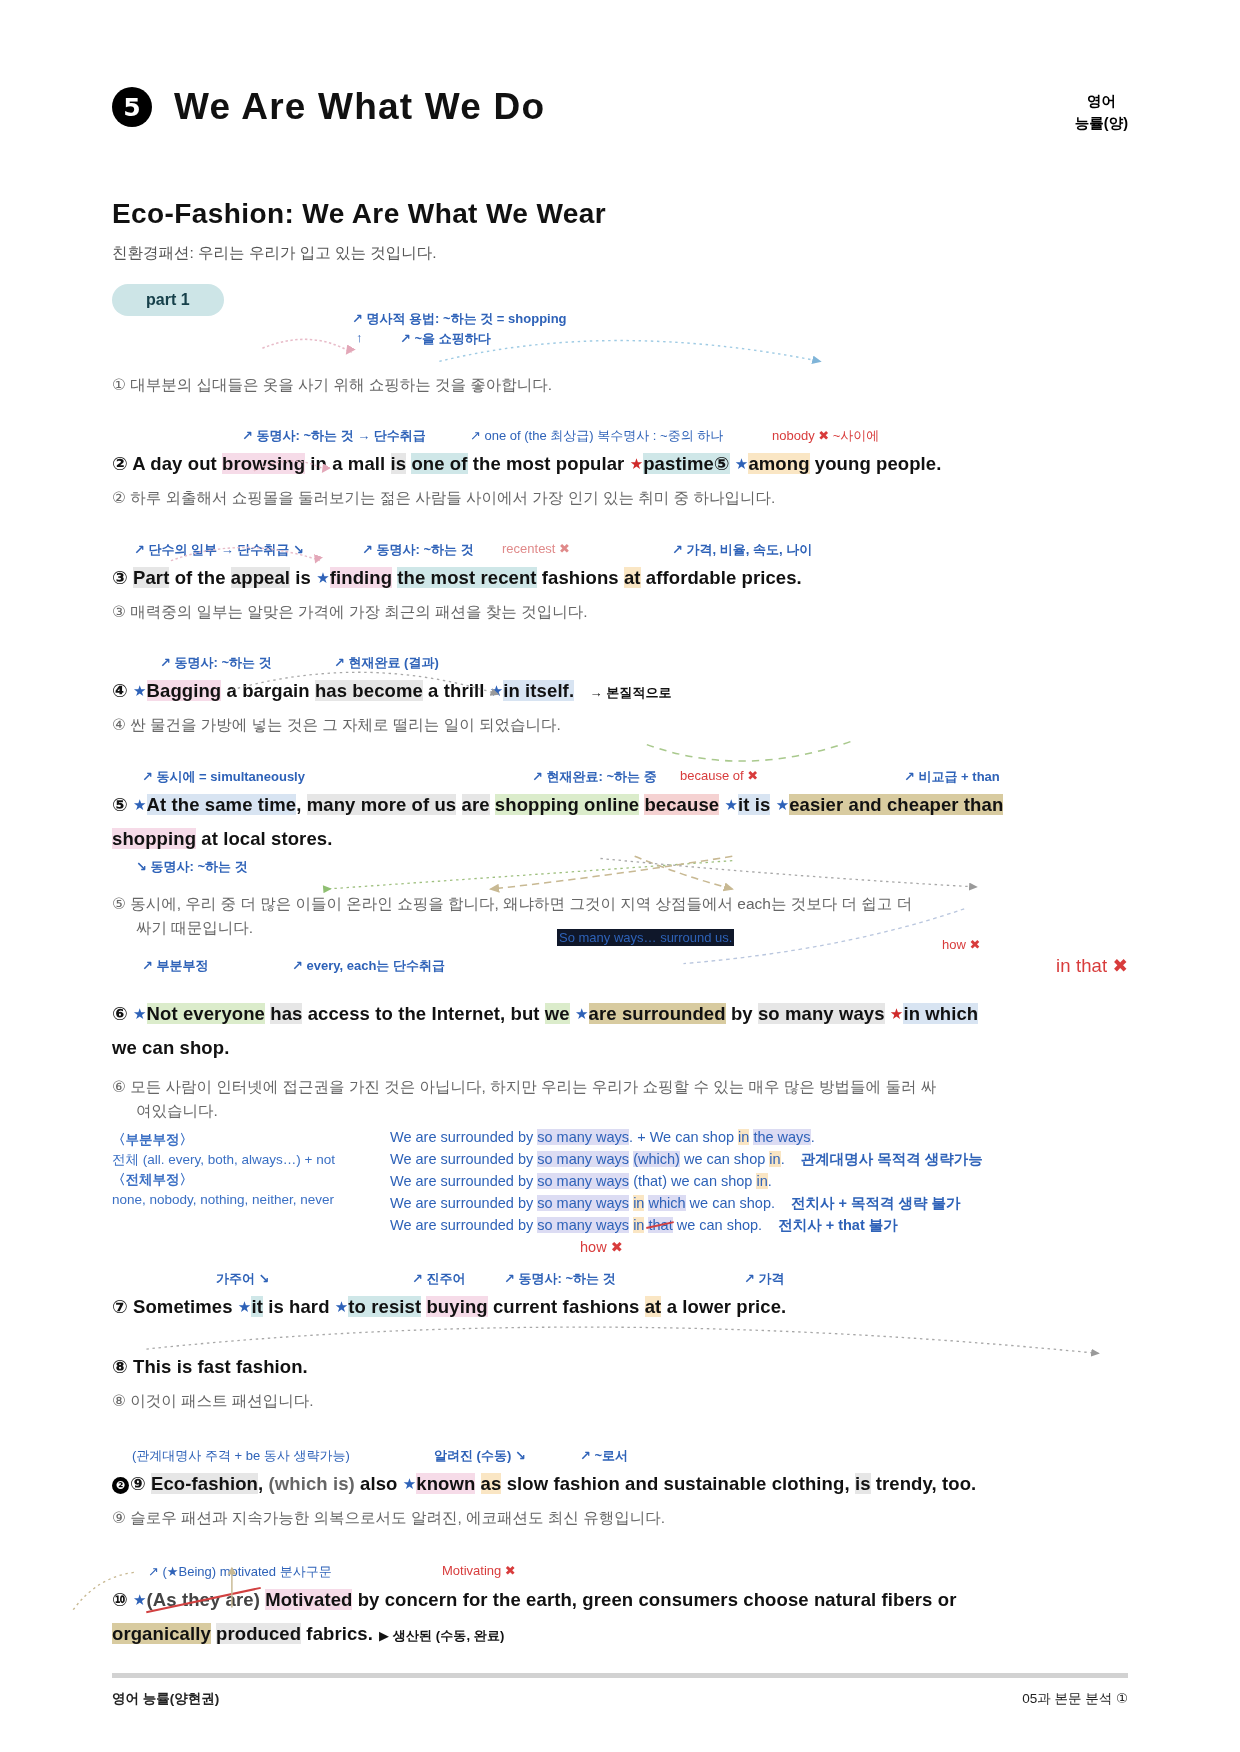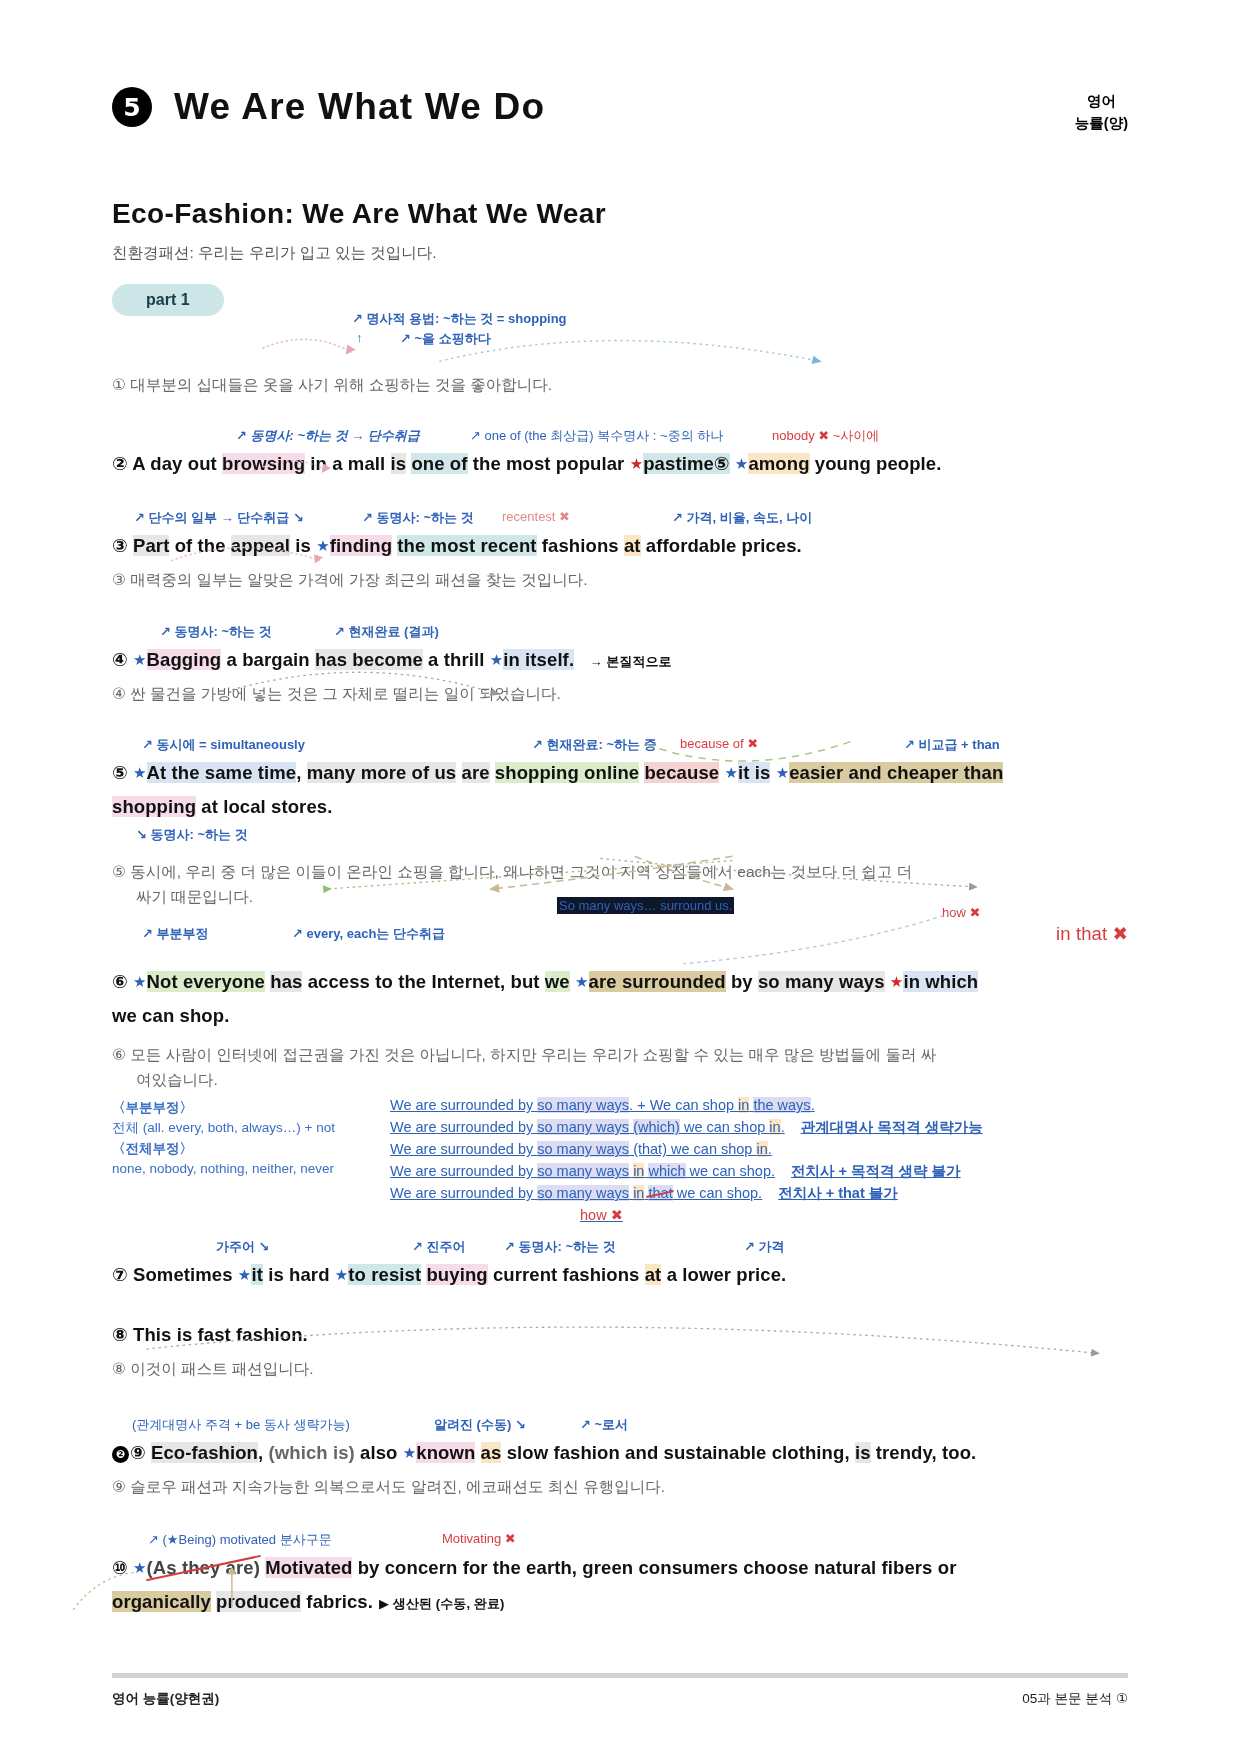--- a/index.html
+++ b/index.html
@@ -87,21 +87,21 @@
     content:"";position:absolute;left:-2px;right:-2px;top:48%;height:2px;
     background:#d14040;transform:rotate(-12deg);
   }
 
   
   .ovl{position:absolute;left:0;top:0;width:100%;height:100%;pointer-events:none;overflow:visible;}
 
   
   .expl{
     position:relative;margin-top:8px;margin-left:278px;
-    font-size:14.5px;color:#2e62b8;line-height:1.52;white-space:nowrap;text-decoration:underline;
+    font-size:14.5px;color:#2e62b8;line-height:1.52;white-space:nowrap;
   }
   .expl .row{position:relative;}
   .expl .note{color:#2e62b8;font-weight:bold;margin-left:16px;}
   .howx{margin-left:190px;color:#d83c3c;font-weight:normal;}
 
   .sidenote{
     position:absolute;left:0;top:0;font-size:13.5px;color:#3a6fc4;
     line-height:1.5;white-space:nowrap;font-weight:bold;
   }
   .sidenote .lt{font-weight:normal;}
@@ -147,28 +147,29 @@
       <span class="annot" style="left:240px;top:-12px;">↗ 명사적 용법: ~하는 것 = shopping</span>
       <span class="annot" style="left:244px;top:8px;">↑</span>
       <span class="annot" style="left:288px;top:8px;">↗ ~을 쇼핑하다</span>
     </div>
     <div class="kor">① 대부분의 십대들은 옷을 사기 위해 쇼핑하는 것을 좋아합니다.</div>
   </div>
 
   
   <div class="block" style="margin-top:30px;">
     <div class="annot-row">
-      <span class="annot" style="left:124px;font-style:italic;">↗ 동명사: ~하는 것 → 단수취급</span>
+      <span class="annot" style="left:130px;">↗ 동명사: ~하는 것 → 단수취급</span>
       <span class="annot thin" style="left:358px;">↗ one of (the 최상급) 복수명사 : ~중의 하나</span>
       <span class="annot red thin" style="left:660px;">nobody ✖ ~사이에</span>
     </div>
     <div class="eng">
       <span>②</span>
       A day out <span class="hl-pink">browsing</span> in a mall <span class="hl-lgray">is</span> <span class="hl-cyan">one of</span> the most popular <span class="star" style="color:#cf2a2a">★</span><span class="hl-cyan">pastime⑤</span> <span class="star">★</span><span class="hl-tan">among</span> young people.
     </div>
+    <div class="kor">② 하루 외출해서 쇼핑몰을 둘러보기는 젊은 사람들 사이에서 가장 인기 있는 취미 중 하나입니다.</div>
   </div>
 
   
   <div class="block" style="margin-top:30px;">
     <div class="annot-row">
       <span class="annot" style="left:22px;">↗ 단수의 일부 → 단수취급 ↘</span>
       <span class="annot" style="left:250px;">↗ 동명사: ~하는 것</span>
       <span class="annot redish" style="left:390px;">recentest ✖</span>
       <span class="annot" style="left:560px;">↗ 가격, 비율, 속도, 나이</span>
     </div>

